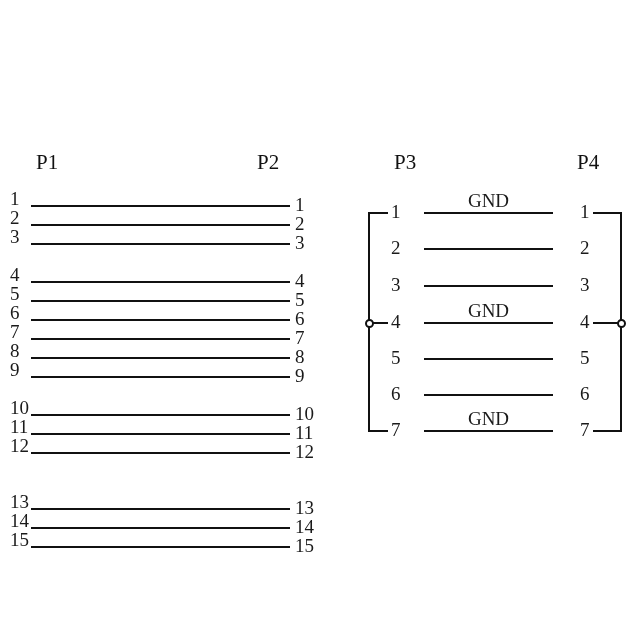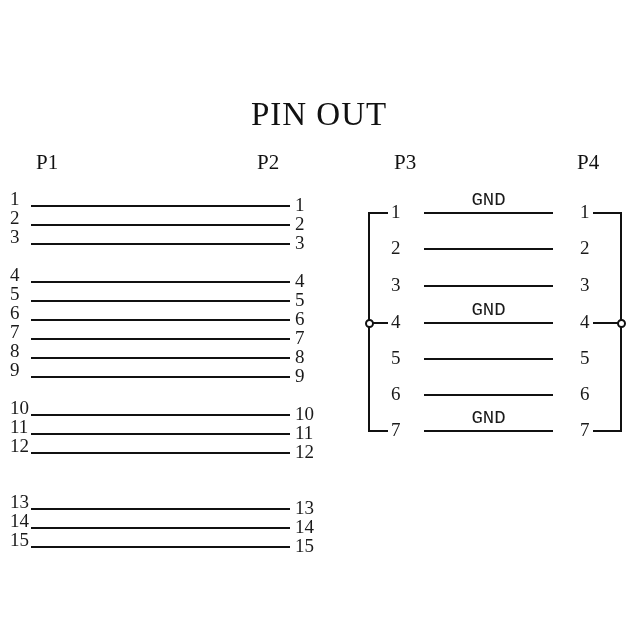--- a/index.html
+++ b/index.html
@@ -79,29 +79,27 @@
     box-sizing: border-box;
   }
   
   .gnd-label {
     position: absolute;
     font-size: 19px;
     line-height: 19px;
     color: #1a1a1a;
     white-space: nowrap;
     text-align: center;
-    font-family: Liberation Mono, monospace;
   }
 </style>
 </head>
 <body>
 
 <div id="canvas">
 
-  <div id="title">PIN OUT</div>
 
   <div class="group-header" id="hdr-p1">P1</div>
   <div class="group-header" id="hdr-p2">P2</div>
   <div class="group-header" id="hdr-p3">P3</div>
   <div class="group-header" id="hdr-p4">P4</div>
 
   <div id="left-group">
       <div class="wire" style="left: 31px; top: 205px; width: 259px;"></div>
       <div class="pin-label lbl-left" style="left: 10px; top: 189px;">1</div>
       <div class="pin-label lbl-right" style="left: 295px; top: 195px;">1</div>

